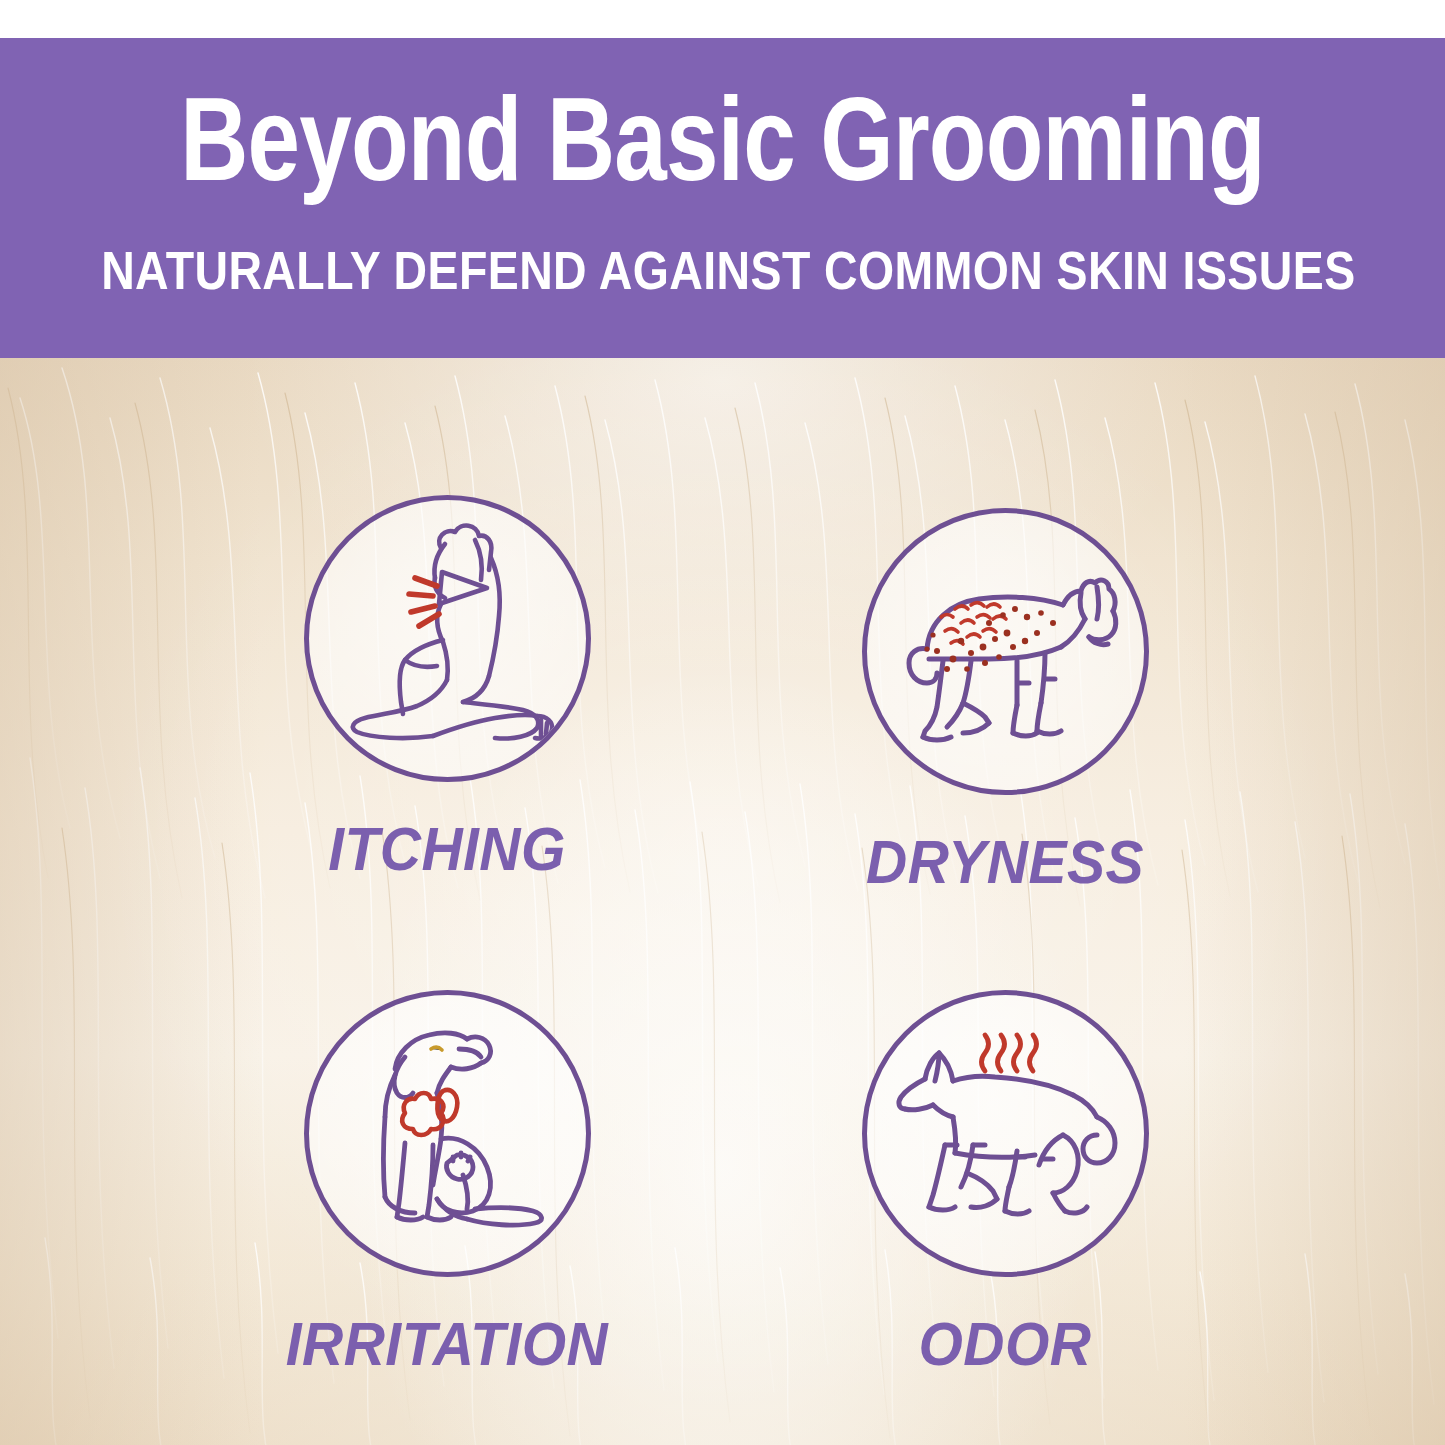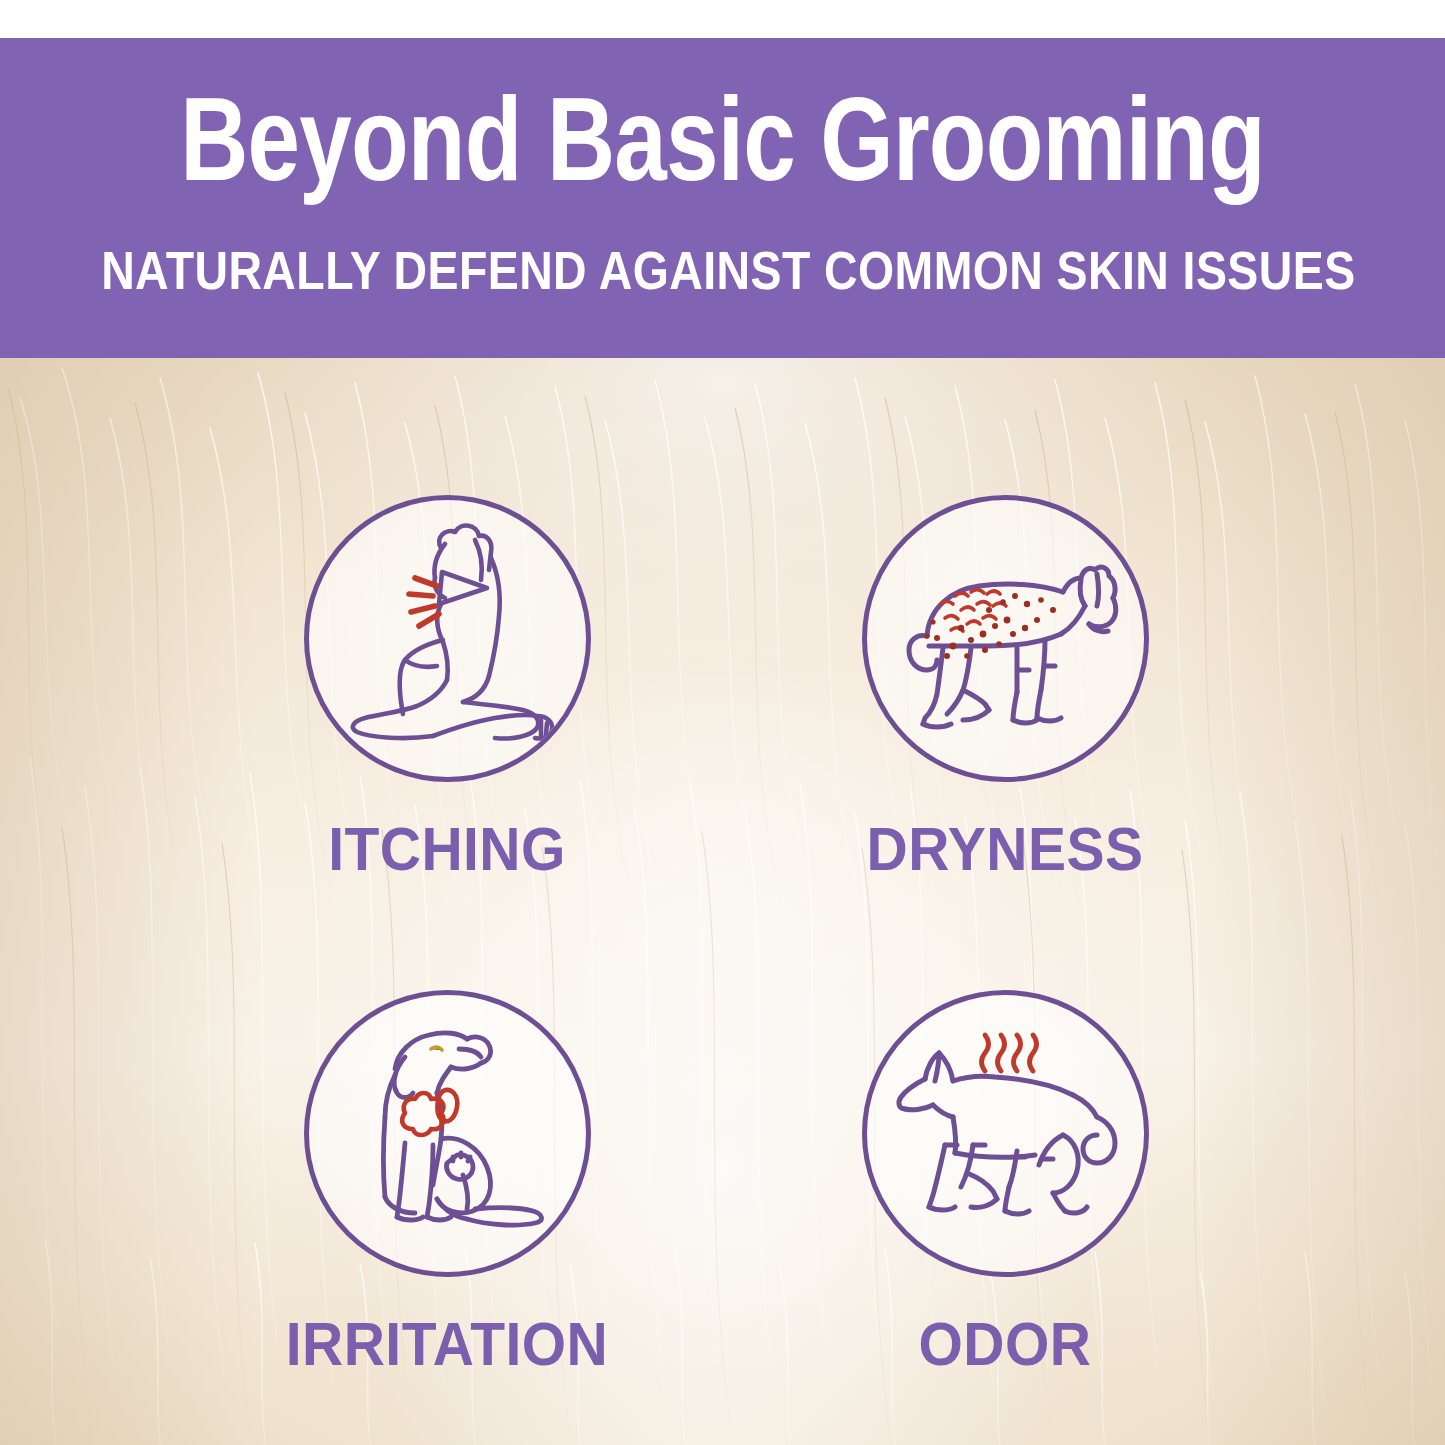--- a/index.html
+++ b/index.html
@@ -106,23 +106,24 @@
   .grid {
     position: absolute;
     left: 0;
     top: 320px;
     width: 1445px;
     height: 1125px;
   }
   .cell {
     position: absolute;
     width: 420px;
+    font-style: italic;
   }
   .cell-r1c1 { left: 237px; top: 137px; }
-  .cell-r1c2 { left: 795px; top: 137px; }
+  .cell-r1c2 { left: 795px; top: 150px; }
   .cell-r2c1 { left: 237px; top: 632px; }
   .cell-r2c2 { left: 795px; top: 632px; }
 
   .circle {
     position: relative;
     margin: 0 auto;
     width: 287px;
     height: 287px;
     border-radius: 50%;
     border: 5px solid #6e4f93;

